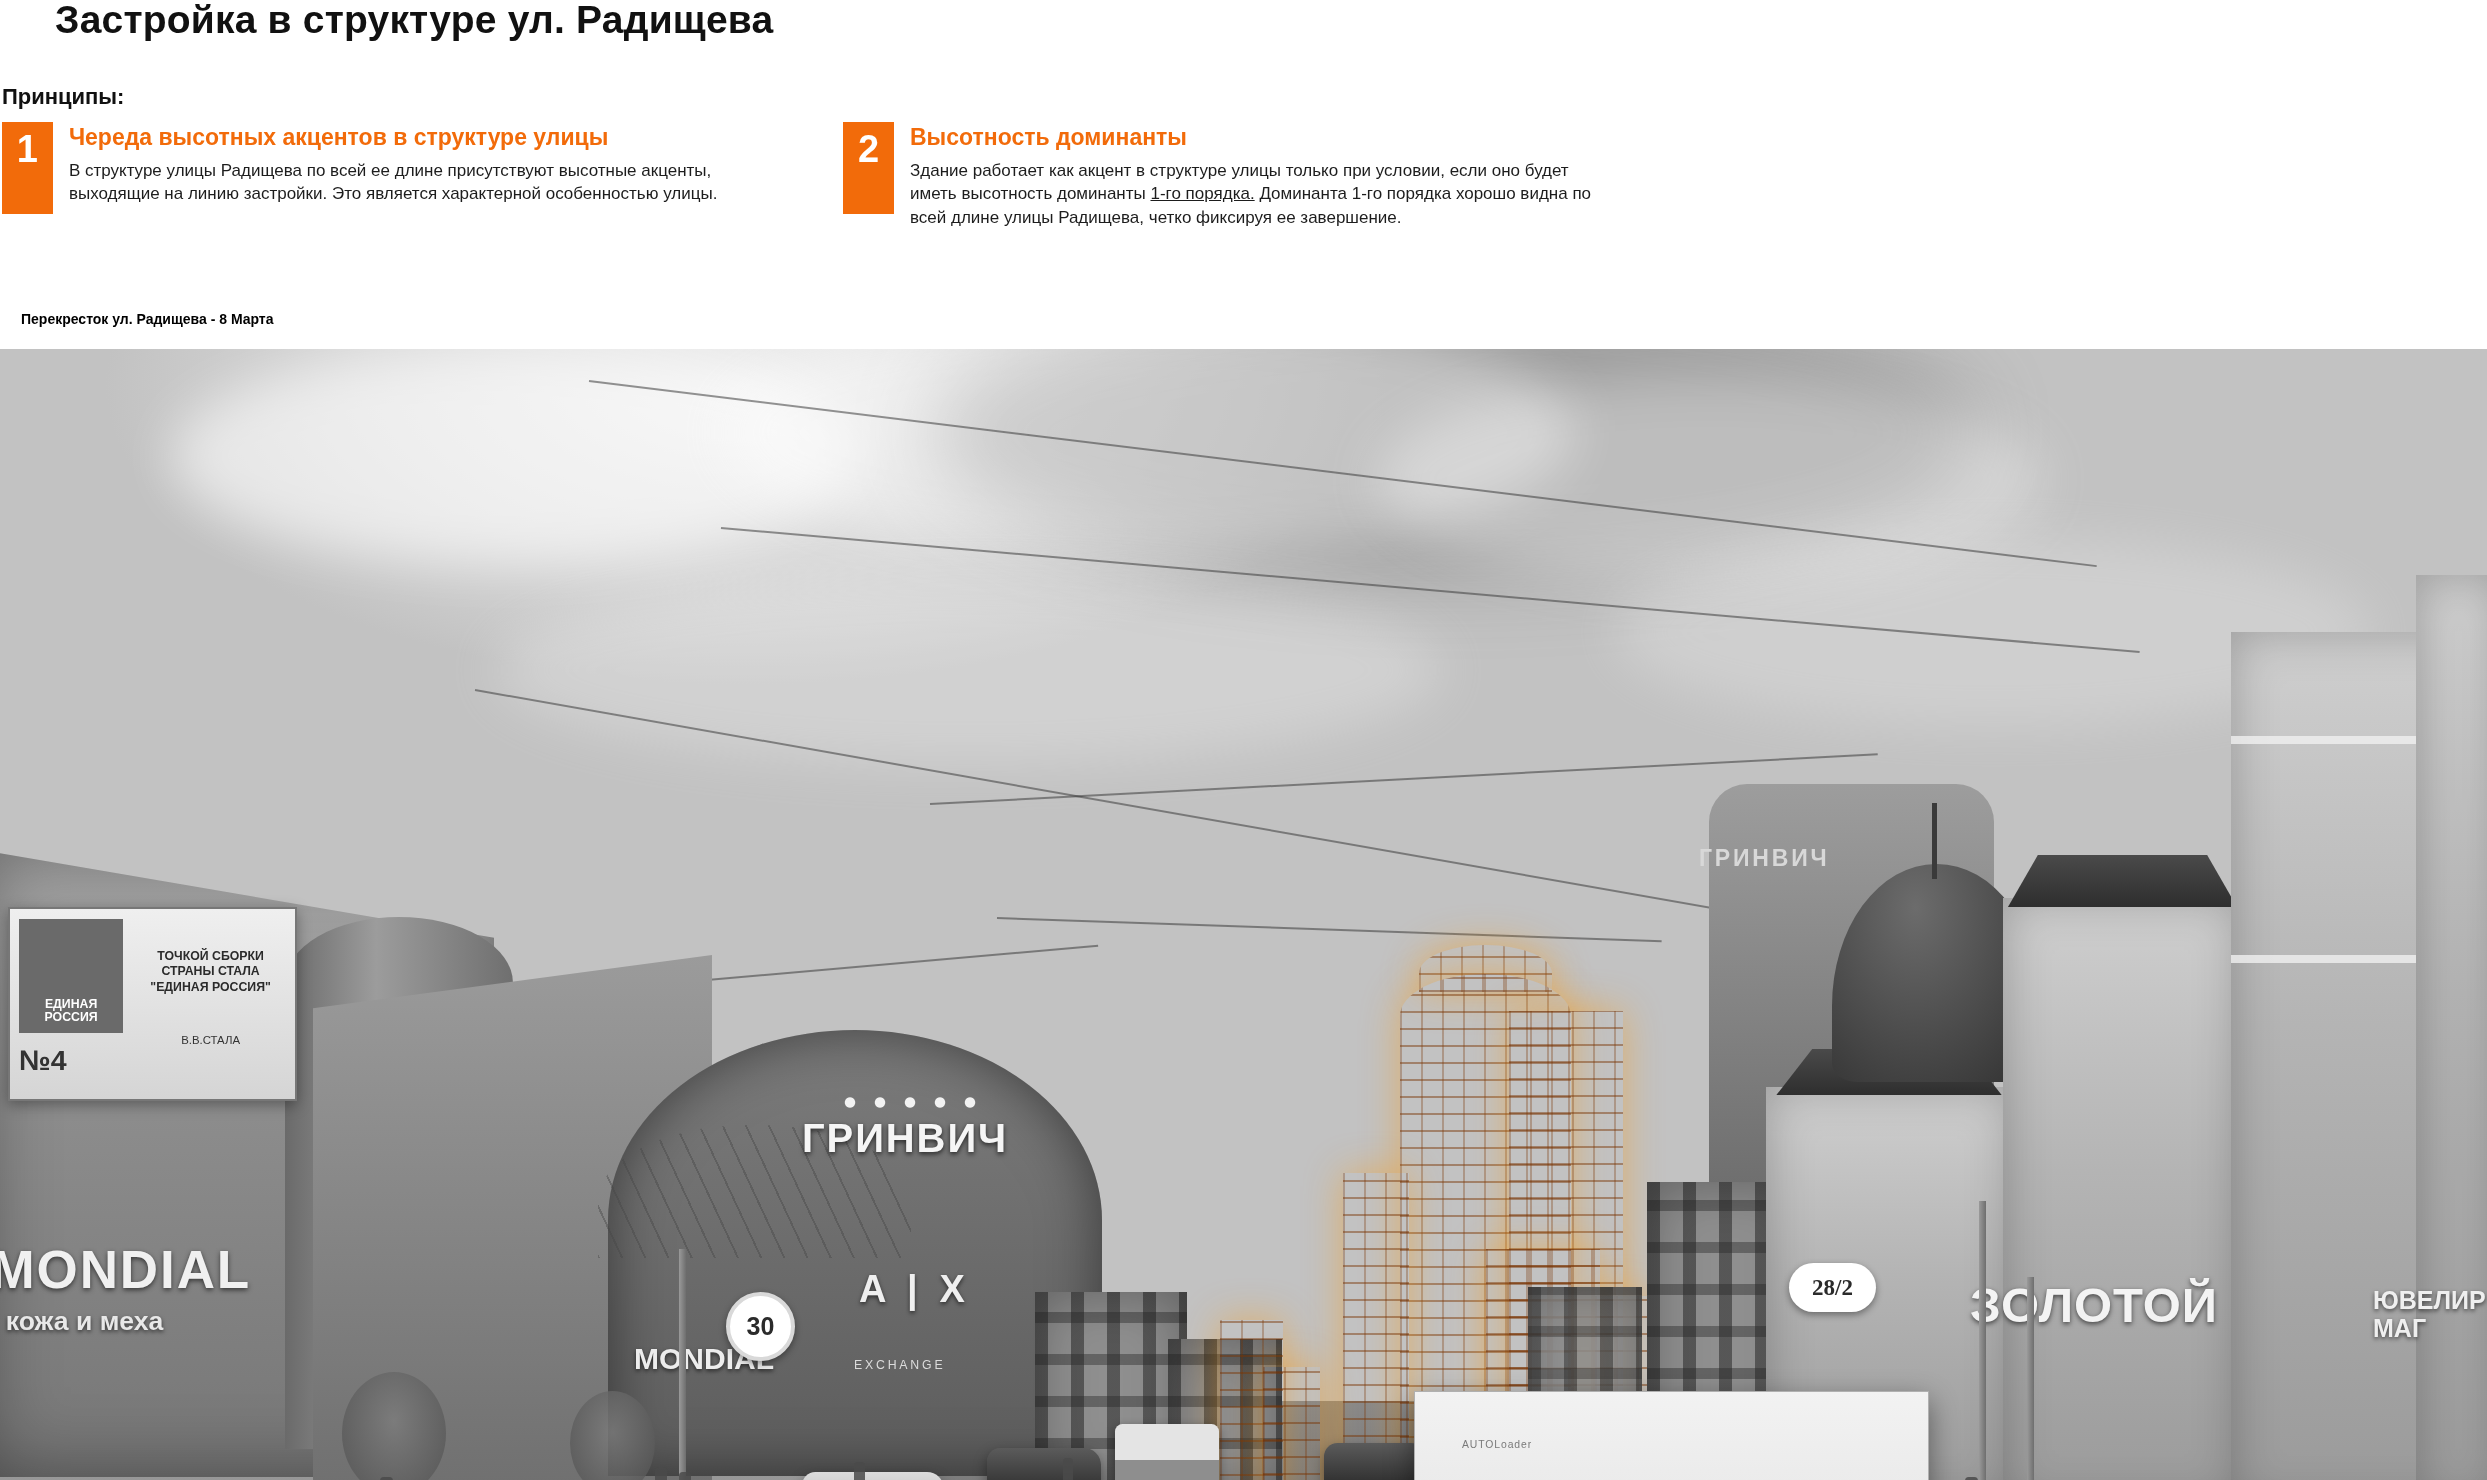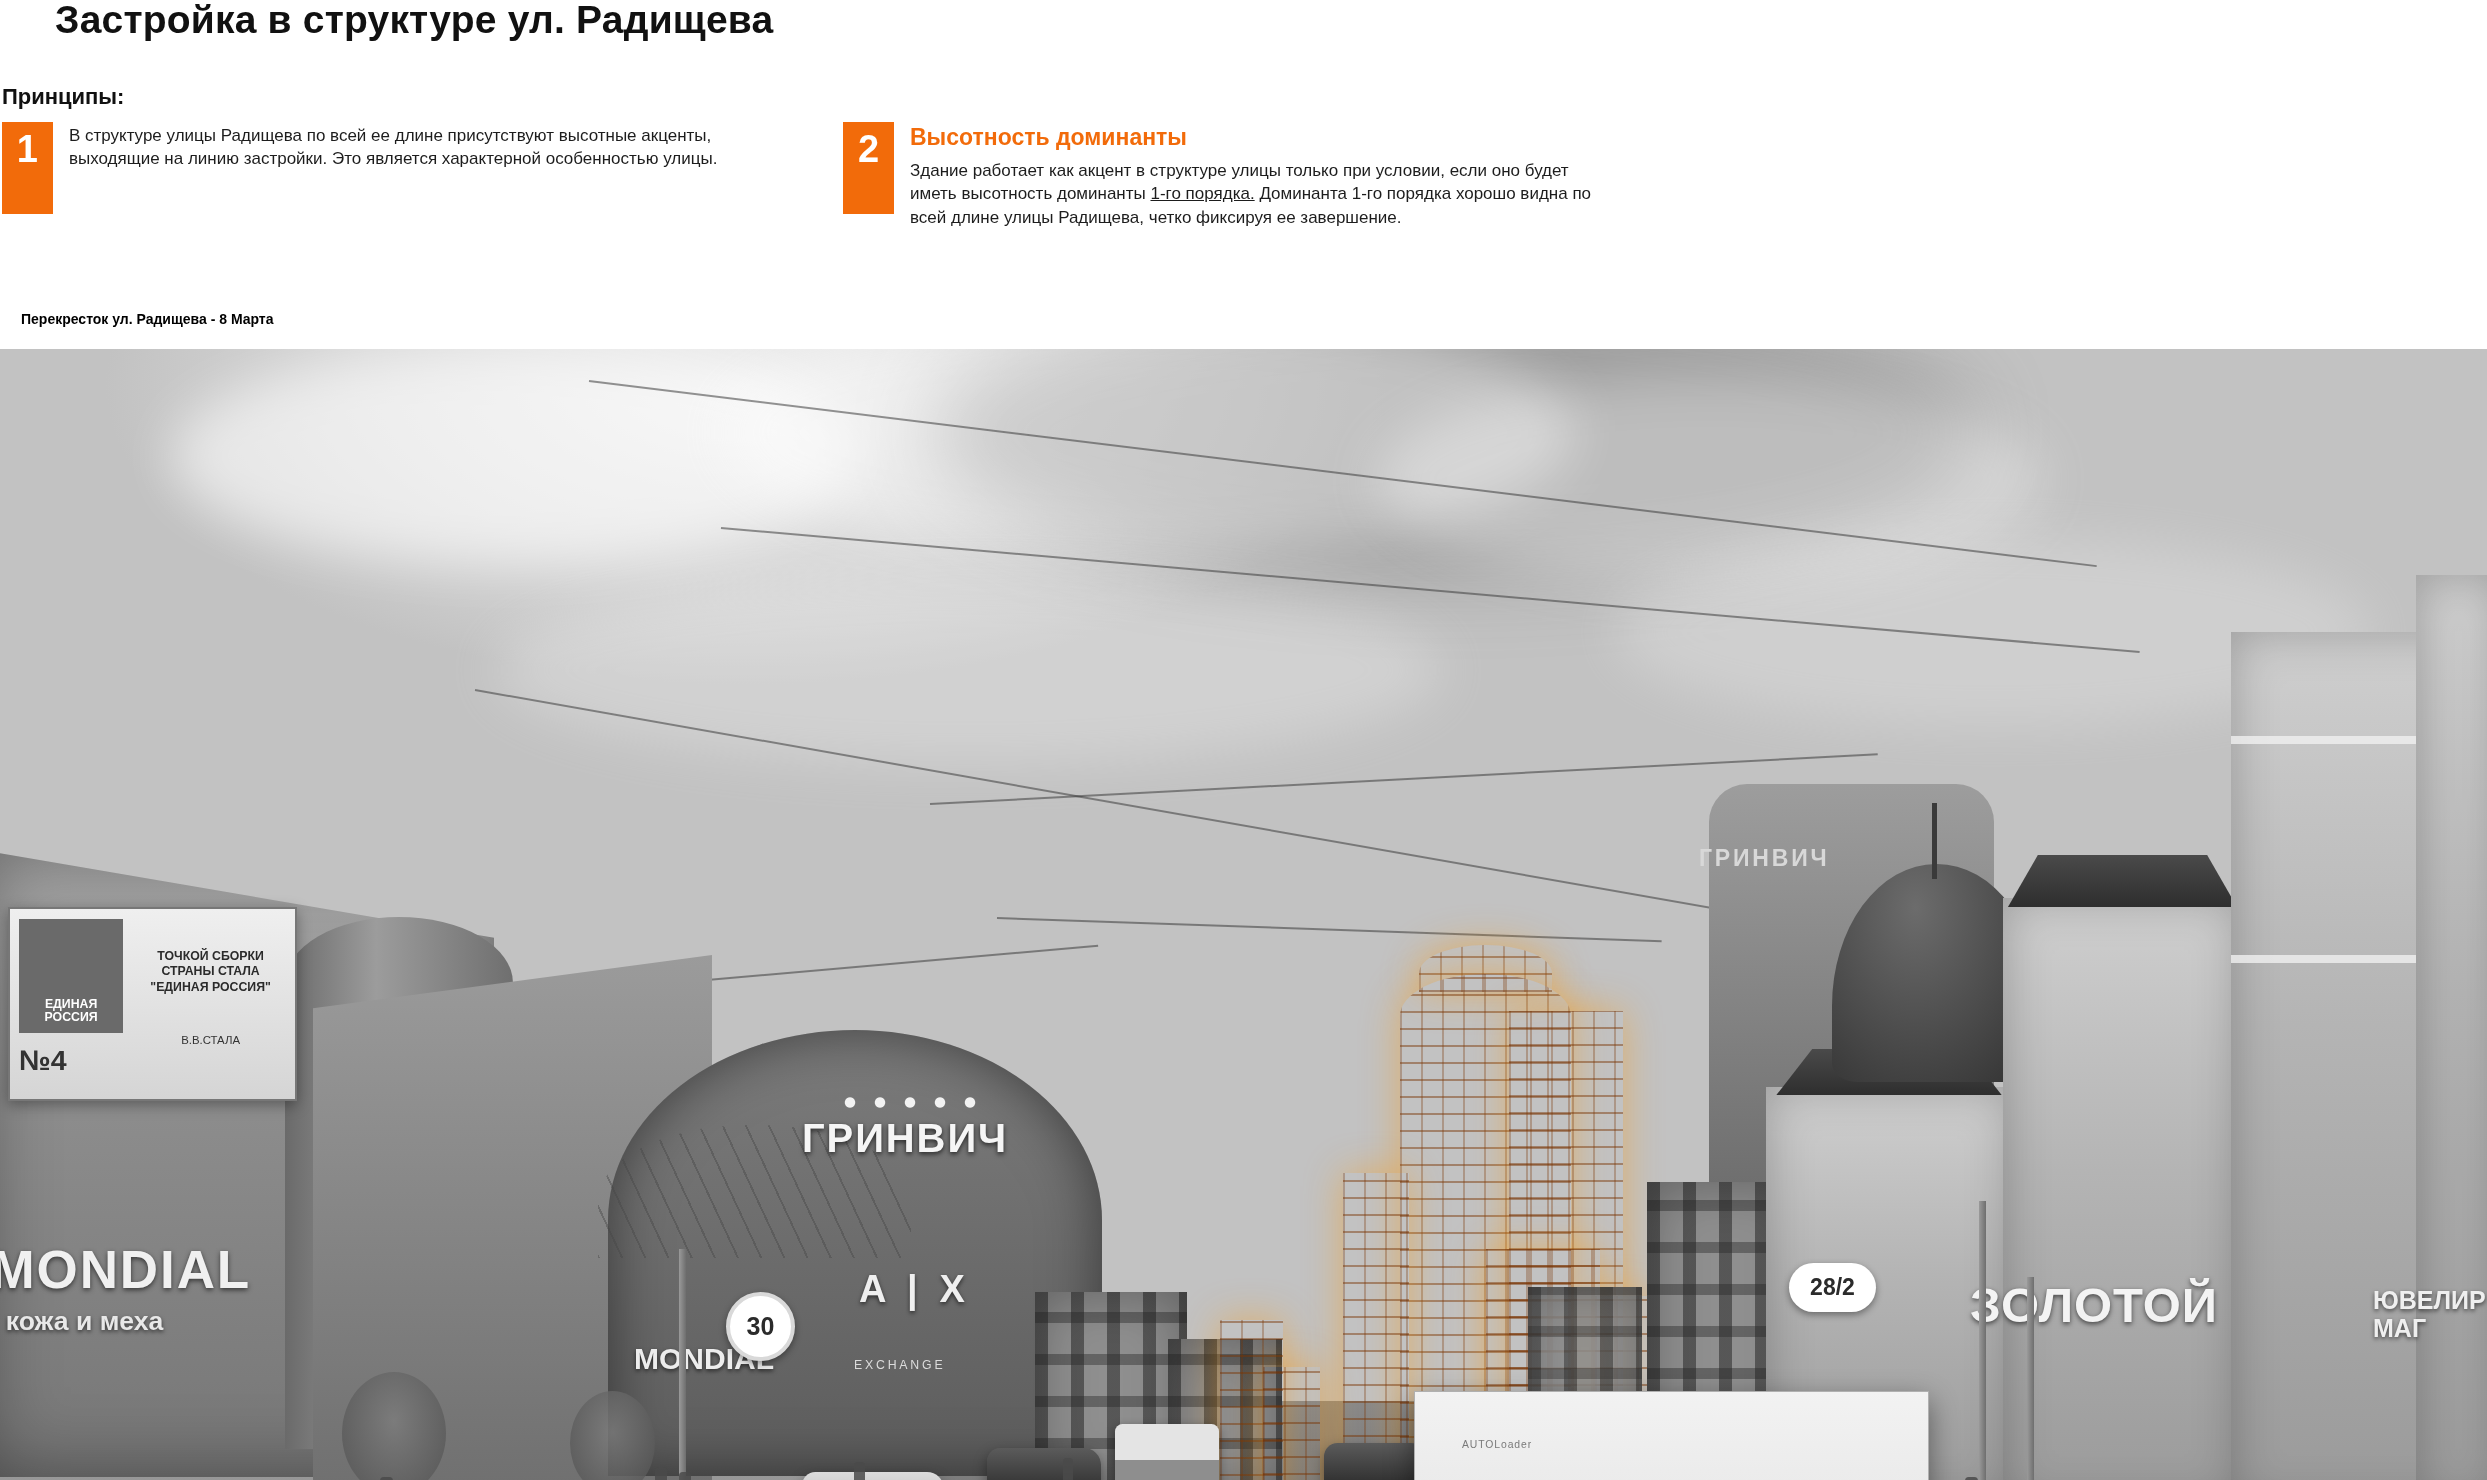--- a/index.html
+++ b/index.html
@@ -380,20 +380,21 @@
     font-size: 25px; font-weight: bold; color: #2b2b2b;
     box-shadow: 0 2.8px 7.6px rgba(0,0,0,.4);
   }
   .addr-sign {
     position: absolute; left: 1789px; top: 973px;
     width: 87px; height: 49px; border-radius: 25px;
     background: #ffffff;
     display: flex; align-items: center; justify-content: center;
     font-size: 23px; font-weight: bold; color: #2b2b2b;
     box-shadow: 0 2.8px 7.6px rgba(0,0,0,.4);
+    font-family: Liberation Serif, serif;
   }
   .pole {
     position: absolute; width: 6.6px; background: linear-gradient(90deg, #9a9a9a, #6e6e6e);
   }
 
   .photo-caption {
     position: absolute; left: 21px; top: 21px;
     font-size: 14px; font-weight: bold; color: #000000;
     z-index: 40;
   }
@@ -422,20 +423,21 @@
 <div class="page">
 
   <div class="page-title">Застройка в структуре ул. Радищева</div>
   <div class="principles-label">Принципы:</div>
 
   <div class="principles">
 
     <div class="principle p1">
       <div class="principle-num">1</div>
       <div class="principle-body">
+        <div class="principle-head">Череда высотных акцентов в структуре улицы</div>
         <div class="principle-text">В структуре улицы Радищева по всей ее длине присутствуют высотные акценты, выходящие на линию застройки. Это является характерной особенностью улицы.</div>
       </div>
     </div>
 
     <div class="principle p2">
       <div class="principle-num">2</div>
       <div class="principle-body">
         <div class="principle-head">Высотность доминанты</div>
         <div class="principle-text"><span>Здание работает как акцент в структуре улицы только при условии, если оно будет иметь высотность доминанты </span><span class="u">1-го порядка.</span><span> Доминанта 1-го порядка хорошо видна по всей длине улицы Радищева, четко фиксируя ее завершение.</span></div>
       </div>

